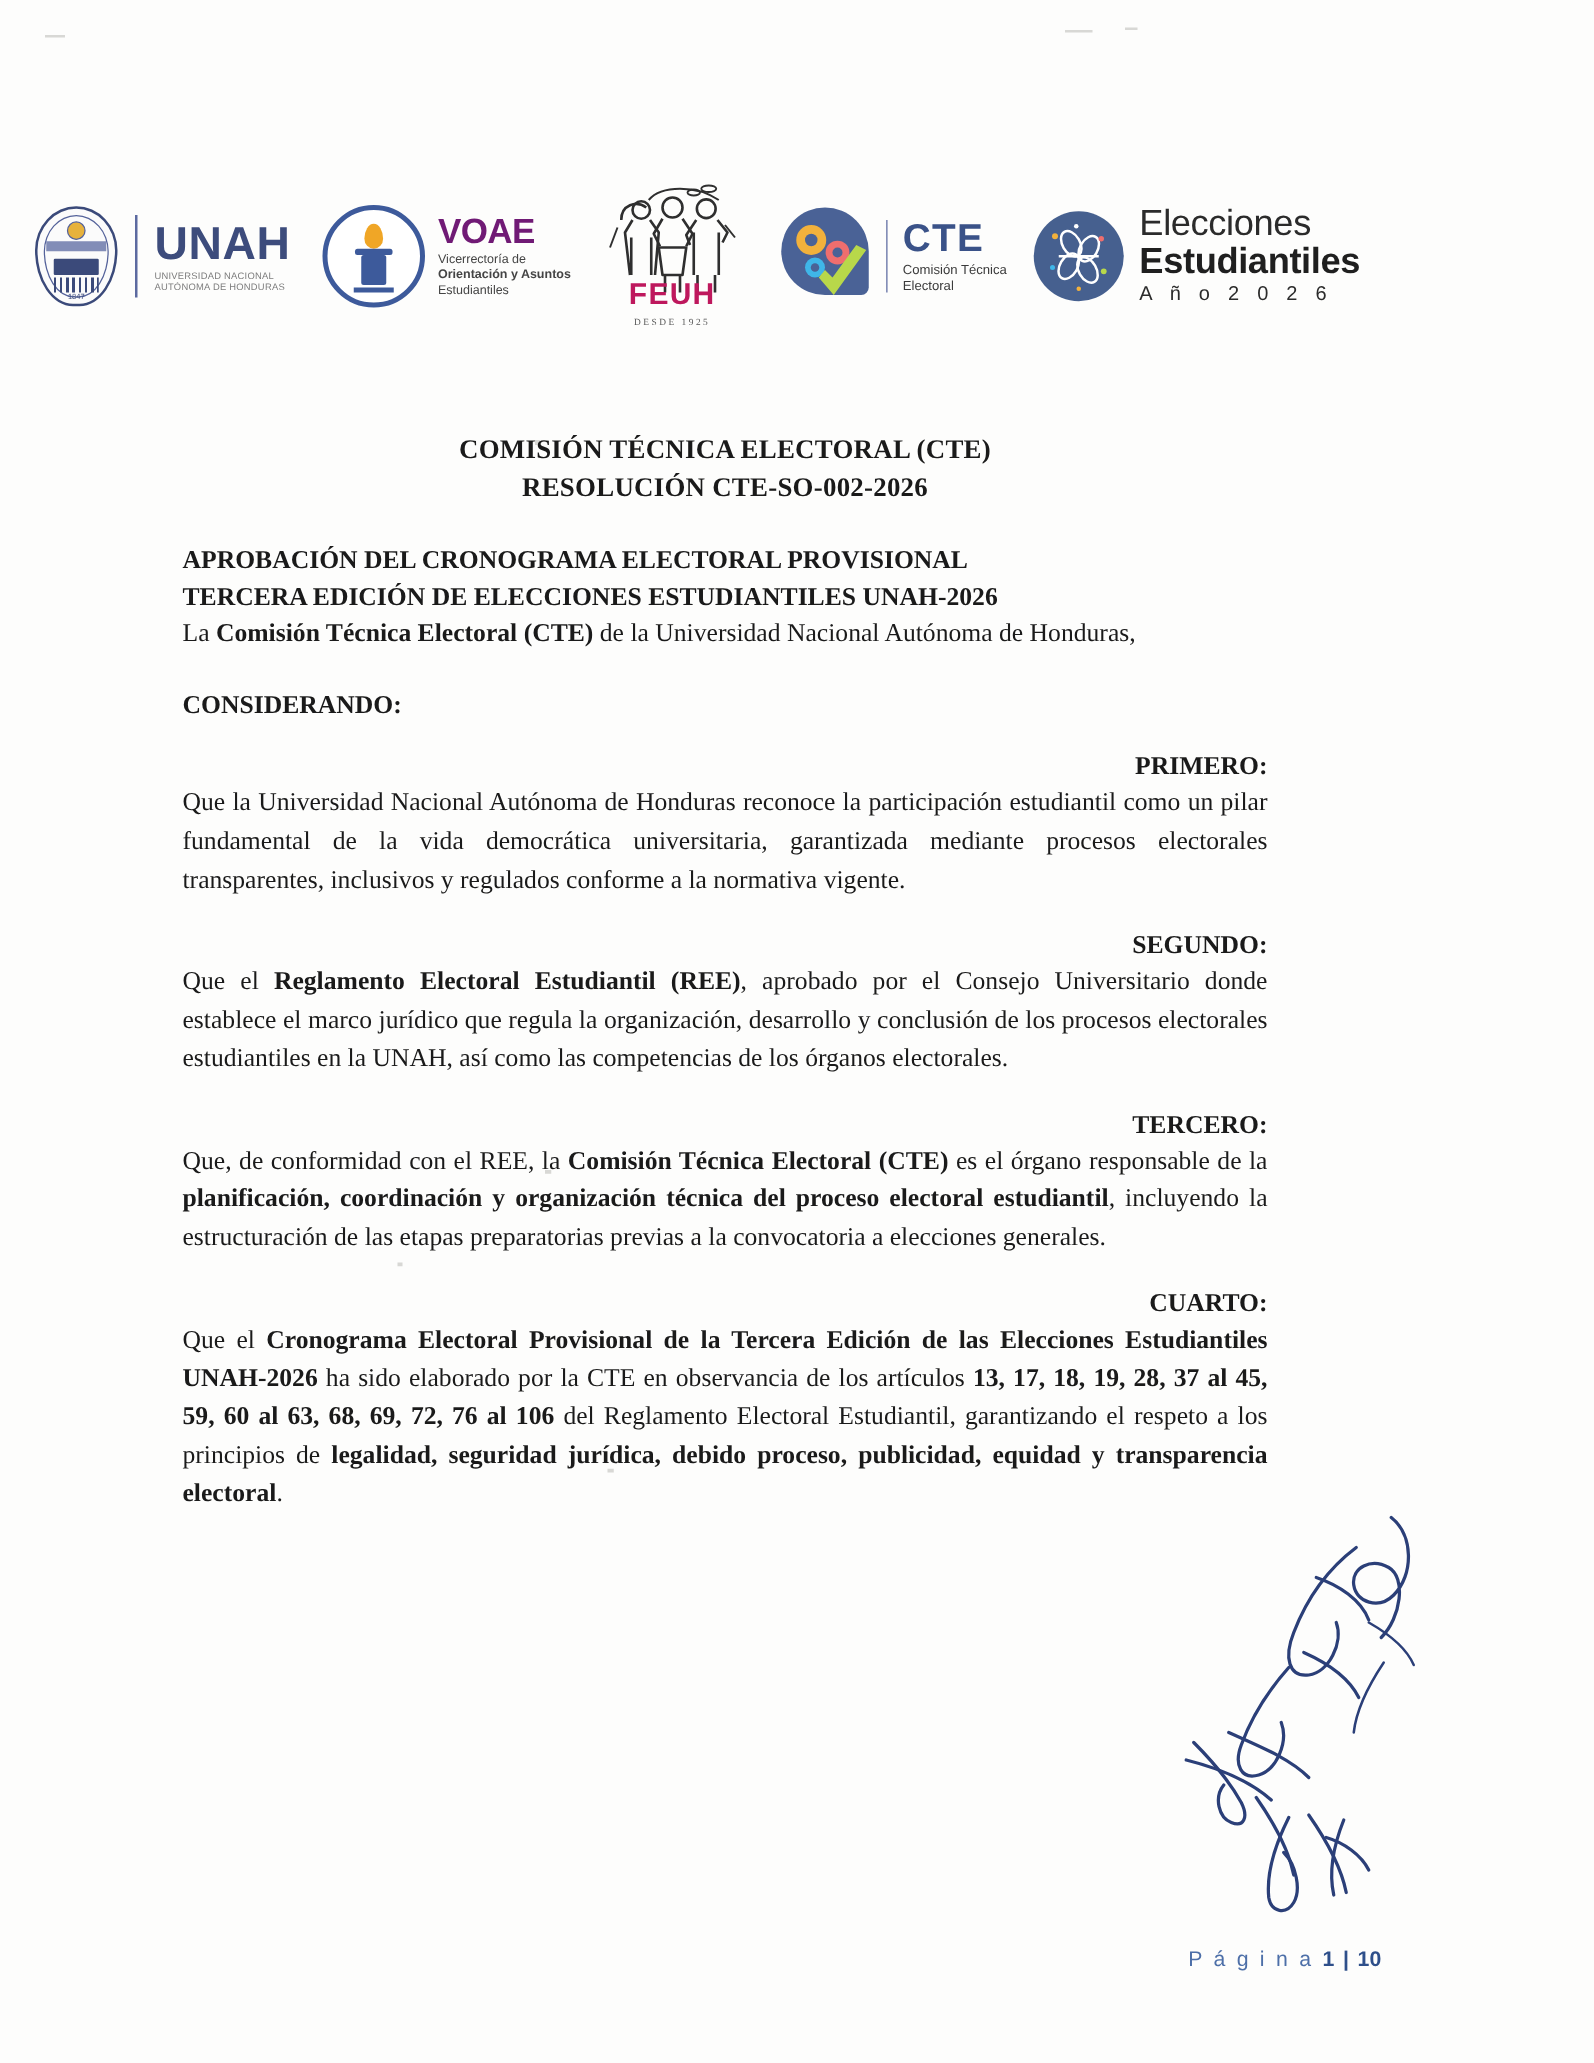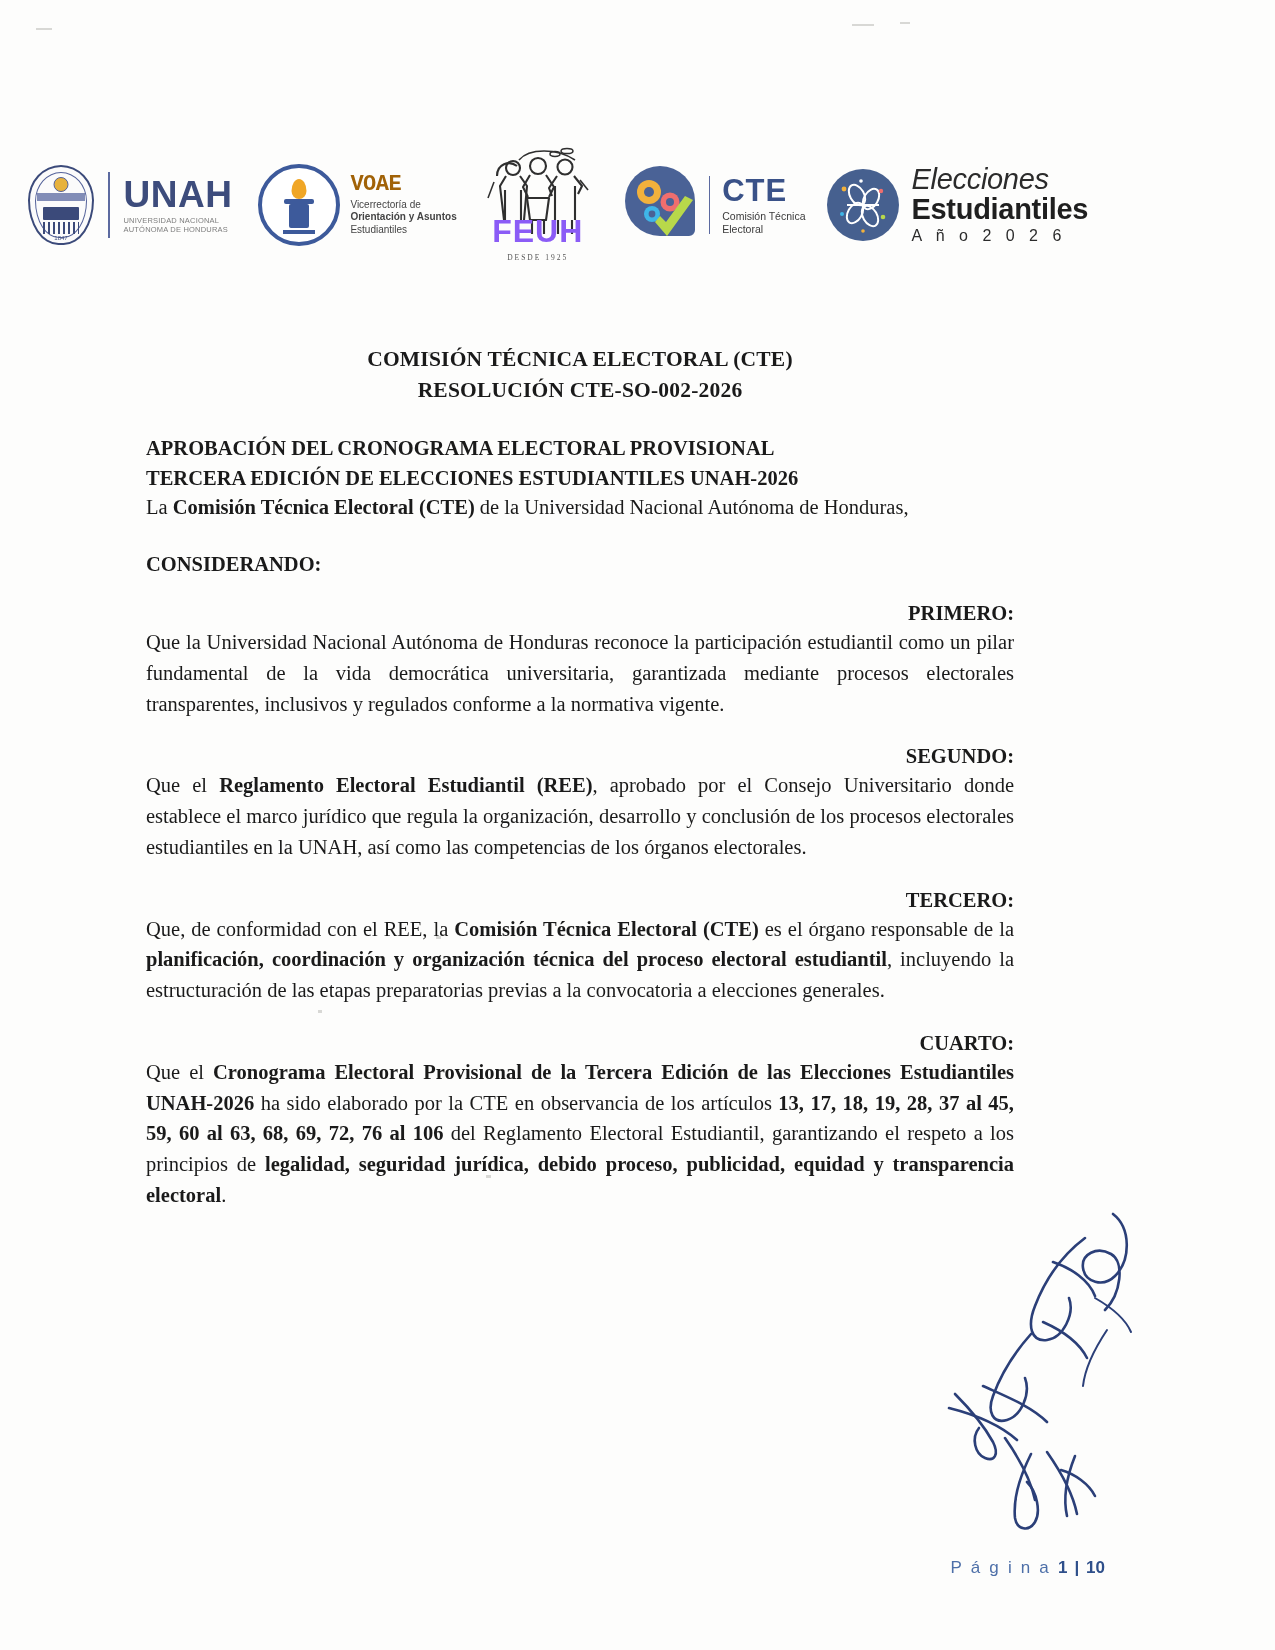--- a/index.html
+++ b/index.html
@@ -112,37 +112,37 @@
   }
   .voae-col {
     position: absolute; top: 36px; left: 50%; transform: translateX(-50%);
     width: 20px; height: 24px; background: #3d5a9b; border-radius: 2px;
   }
   .voae-base {
     position: absolute; bottom: 8px; left: 50%; transform: translateX(-50%);
     width: 32px; height: 4px; background: #3d5a9b;
   }
   .voae-word {
-    font-family: Liberation Mono, monospace;
-    font-weight: bold; font-size: 22px; color: #a16207;
+    font-family: Liberation Sans, sans-serif;
+    font-weight: bold; font-size: 28px; color: #701a75;
     letter-spacing: -.5px; line-height: 1;
   }
   .voae-sub {
     font-family: "Liberation Sans", sans-serif;
     font-size: 10px; color: #444; line-height: 1.22; margin-top: 3px;
   }
 
   
   .feuh { position: relative; width: 118px; height: 118px; flex: none; }
   .feuh-people { position: absolute; top: 0; left: 0; }
   .feuh-word {
     position: absolute; bottom: 14px; left: 0; width: 118px;
     text-align: center;
     font-family: "Liberation Sans", sans-serif;
-    font-weight: bold; font-size: 32px; color: #8b5cf6; letter-spacing: 1px;
+    font-weight: bold; font-size: 24px; color: #be185d; letter-spacing: 1px;
   }
   .feuh-since {
     position: absolute; bottom: 2px; left: 0; width: 118px;
     text-align: center;
     font-family: Liberation Serif, serif;
     font-size: 7.5px; color: #555; letter-spacing: 2px;
   }
 
   
   .cte-badge {
@@ -162,21 +162,21 @@
     font-size: 10.5px; color: #3b3b3b; line-height: 1.2; margin-top: 4px;
   }
 
   
   .ee-circle {
     width: 72px; height: 72px; border-radius: 50%;
     background: #46608f; flex: none; position: relative; overflow: hidden;
   }
   .ee-l1 {
     font-family: "Liberation Sans", sans-serif;
-    font-size: 29px; color: #2b2b2b; line-height: 1.02; letter-spacing: -.3px; font-style: italic;
+    font-size: 29px; color: #2b2b2b; line-height: 1.02; letter-spacing: -.3px;
   }
   .ee-l2 {
     font-family: "Liberation Sans", sans-serif;
     font-weight: bold; font-size: 29px; color: #1f1f1f;
     line-height: 1.02; letter-spacing: -.3px;
   }
   .ee-l3 {
     font-family: "Liberation Sans", sans-serif;
     font-size: 16px; color: #2b2b2b; letter-spacing: 5px; margin-top: 2px;
   }

